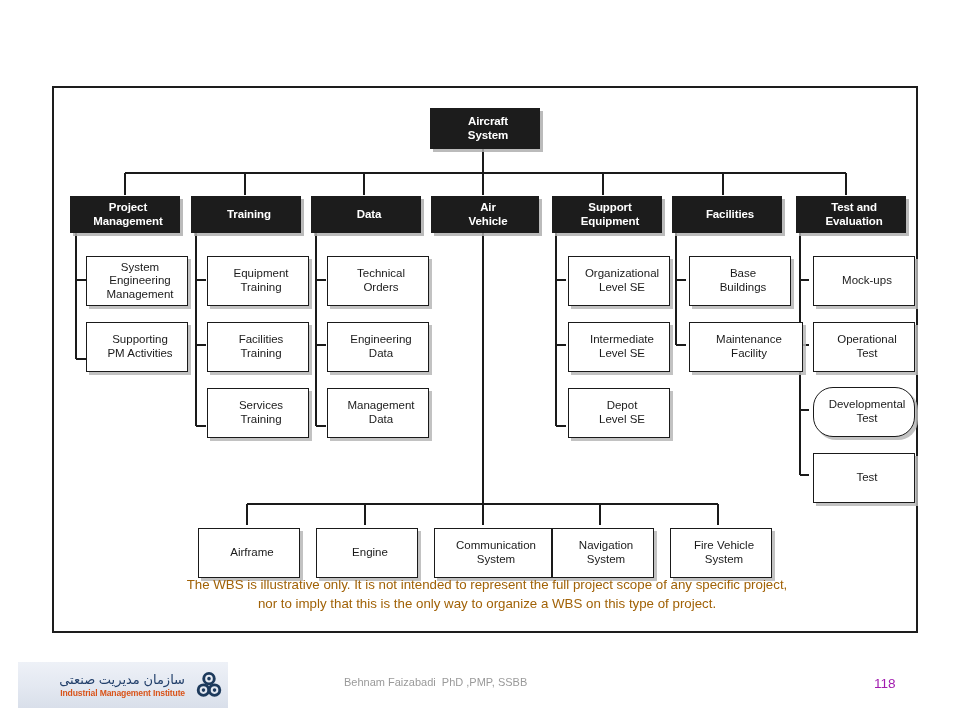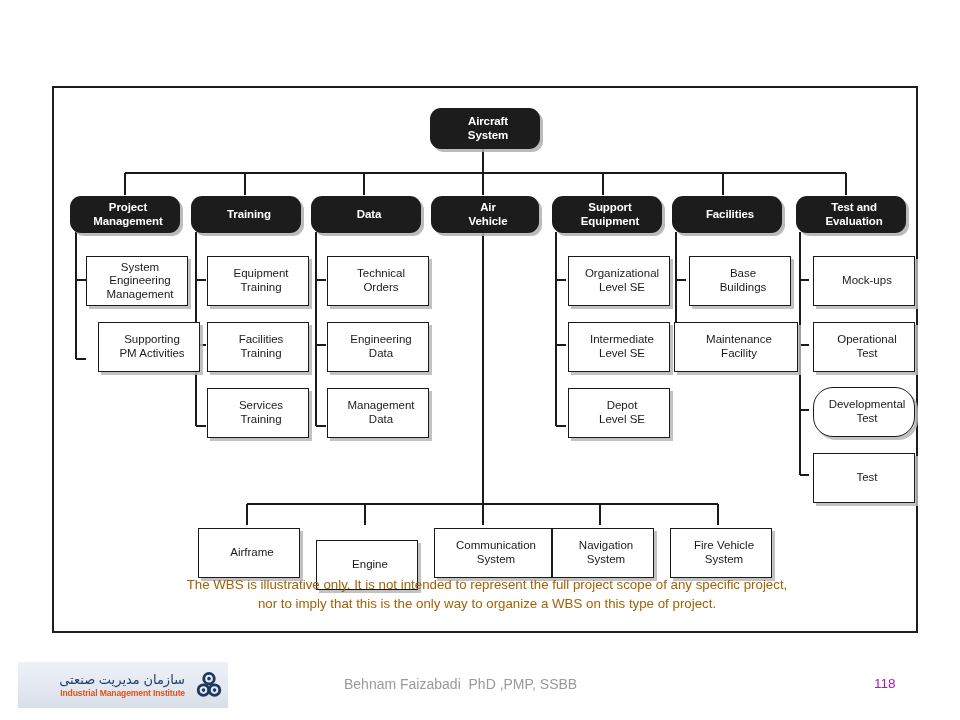--- a/index.html
+++ b/index.html
@@ -56,21 +56,20 @@
     line-height: 1.18;
   }
 
   .node.dark {
     background: #1c1c1c;
     color: #ffffff;
     font-weight: bold;
     font-size: 11.5px;
     letter-spacing: -0.1px;
     box-shadow: 3px 3px 0 0 rgba(175,175,175,0.85);
-    border-radius: 11px;
   }
 
   .node.light {
     background: #ffffff;
     color: #1a1a1a;
     font-weight: normal;
     font-size: 11.5px;
     border: 1.6px solid #1a1a1a;
     box-shadow: 3px 3px 0 0 rgba(183,183,183,0.85);
   }
@@ -122,21 +121,21 @@
     color: #d9541a;
     letter-spacing: -0.15px;
     line-height: 1.2;
   }
   #logo-mark { width: 34px; height: 34px; flex: 0 0 34px; }
 
   #footer-credit {
     position: absolute;
     left: 344px;
     top: 676px;
-    font-size: 14px;
+    font-size: 11px;
     color: #9a9a9a;
     white-space: pre;
   }
   #footer-page {
     position: absolute;
     left: 874px;
     top: 676px;
     font-size: 13.6px;
     color: #a21caf;
   }
@@ -257,21 +256,21 @@
       </span>
     </div>
 
     <div class="node light" style="left:32px; top:168px; width:102px; height:50px;">
       <span>
         <span>System</span>
         <span>Engineering</span>
         <span>Management</span>
       </span>
     </div>
-    <div class="node light" style="left:32px; top:234px; width:102px; height:50px;margin-left:12px;">
+    <div class="node light" style="left:32px; top:234px; width:102px; height:50px;">
       <span>
         <span>Supporting</span>
         <span>PM Activities</span>
       </span>
     </div>
 
     <div class="node light" style="left:153px; top:168px; width:102px; height:50px;">
       <span>
         <span>Equipment</span>
         <span>Training</span>
@@ -327,21 +326,21 @@
         <span>Level SE</span>
       </span>
     </div>
 
     <div class="node light" style="left:635px; top:168px; width:102px; height:50px;">
       <span>
         <span>Base</span>
         <span>Buildings</span>
       </span>
     </div>
-    <div class="node light" style="left:620px; top:234px; width:124px; height:50px;">
+    <div class="node light" style="left:635px; top:234px; width:114px; height:50px;">
       <span>
         <span>Maintenance</span>
         <span>Facility</span>
       </span>
     </div>
 
     <div class="node light" style="left:759px; top:168px; width:102px; height:50px;">
       <span>
         <span>Mock-ups</span>
       </span>
@@ -362,21 +361,21 @@
       <span>
         <span>Test</span>
       </span>
     </div>
 
     <div class="node light" style="left:144px; top:440px; width:102px; height:50px;">
       <span>
         <span>Airframe</span>
       </span>
     </div>
-    <div class="node light" style="left:262px; top:440px; width:102px; height:50px;margin-top:12px;">
+    <div class="node light" style="left:262px; top:440px; width:102px; height:50px;">
       <span>
         <span>Engine</span>
       </span>
     </div>
     <div class="node light" style="left:380px; top:440px; width:118px; height:50px;">
       <span>
         <span>Communication</span>
         <span>System</span>
       </span>
     </div>

